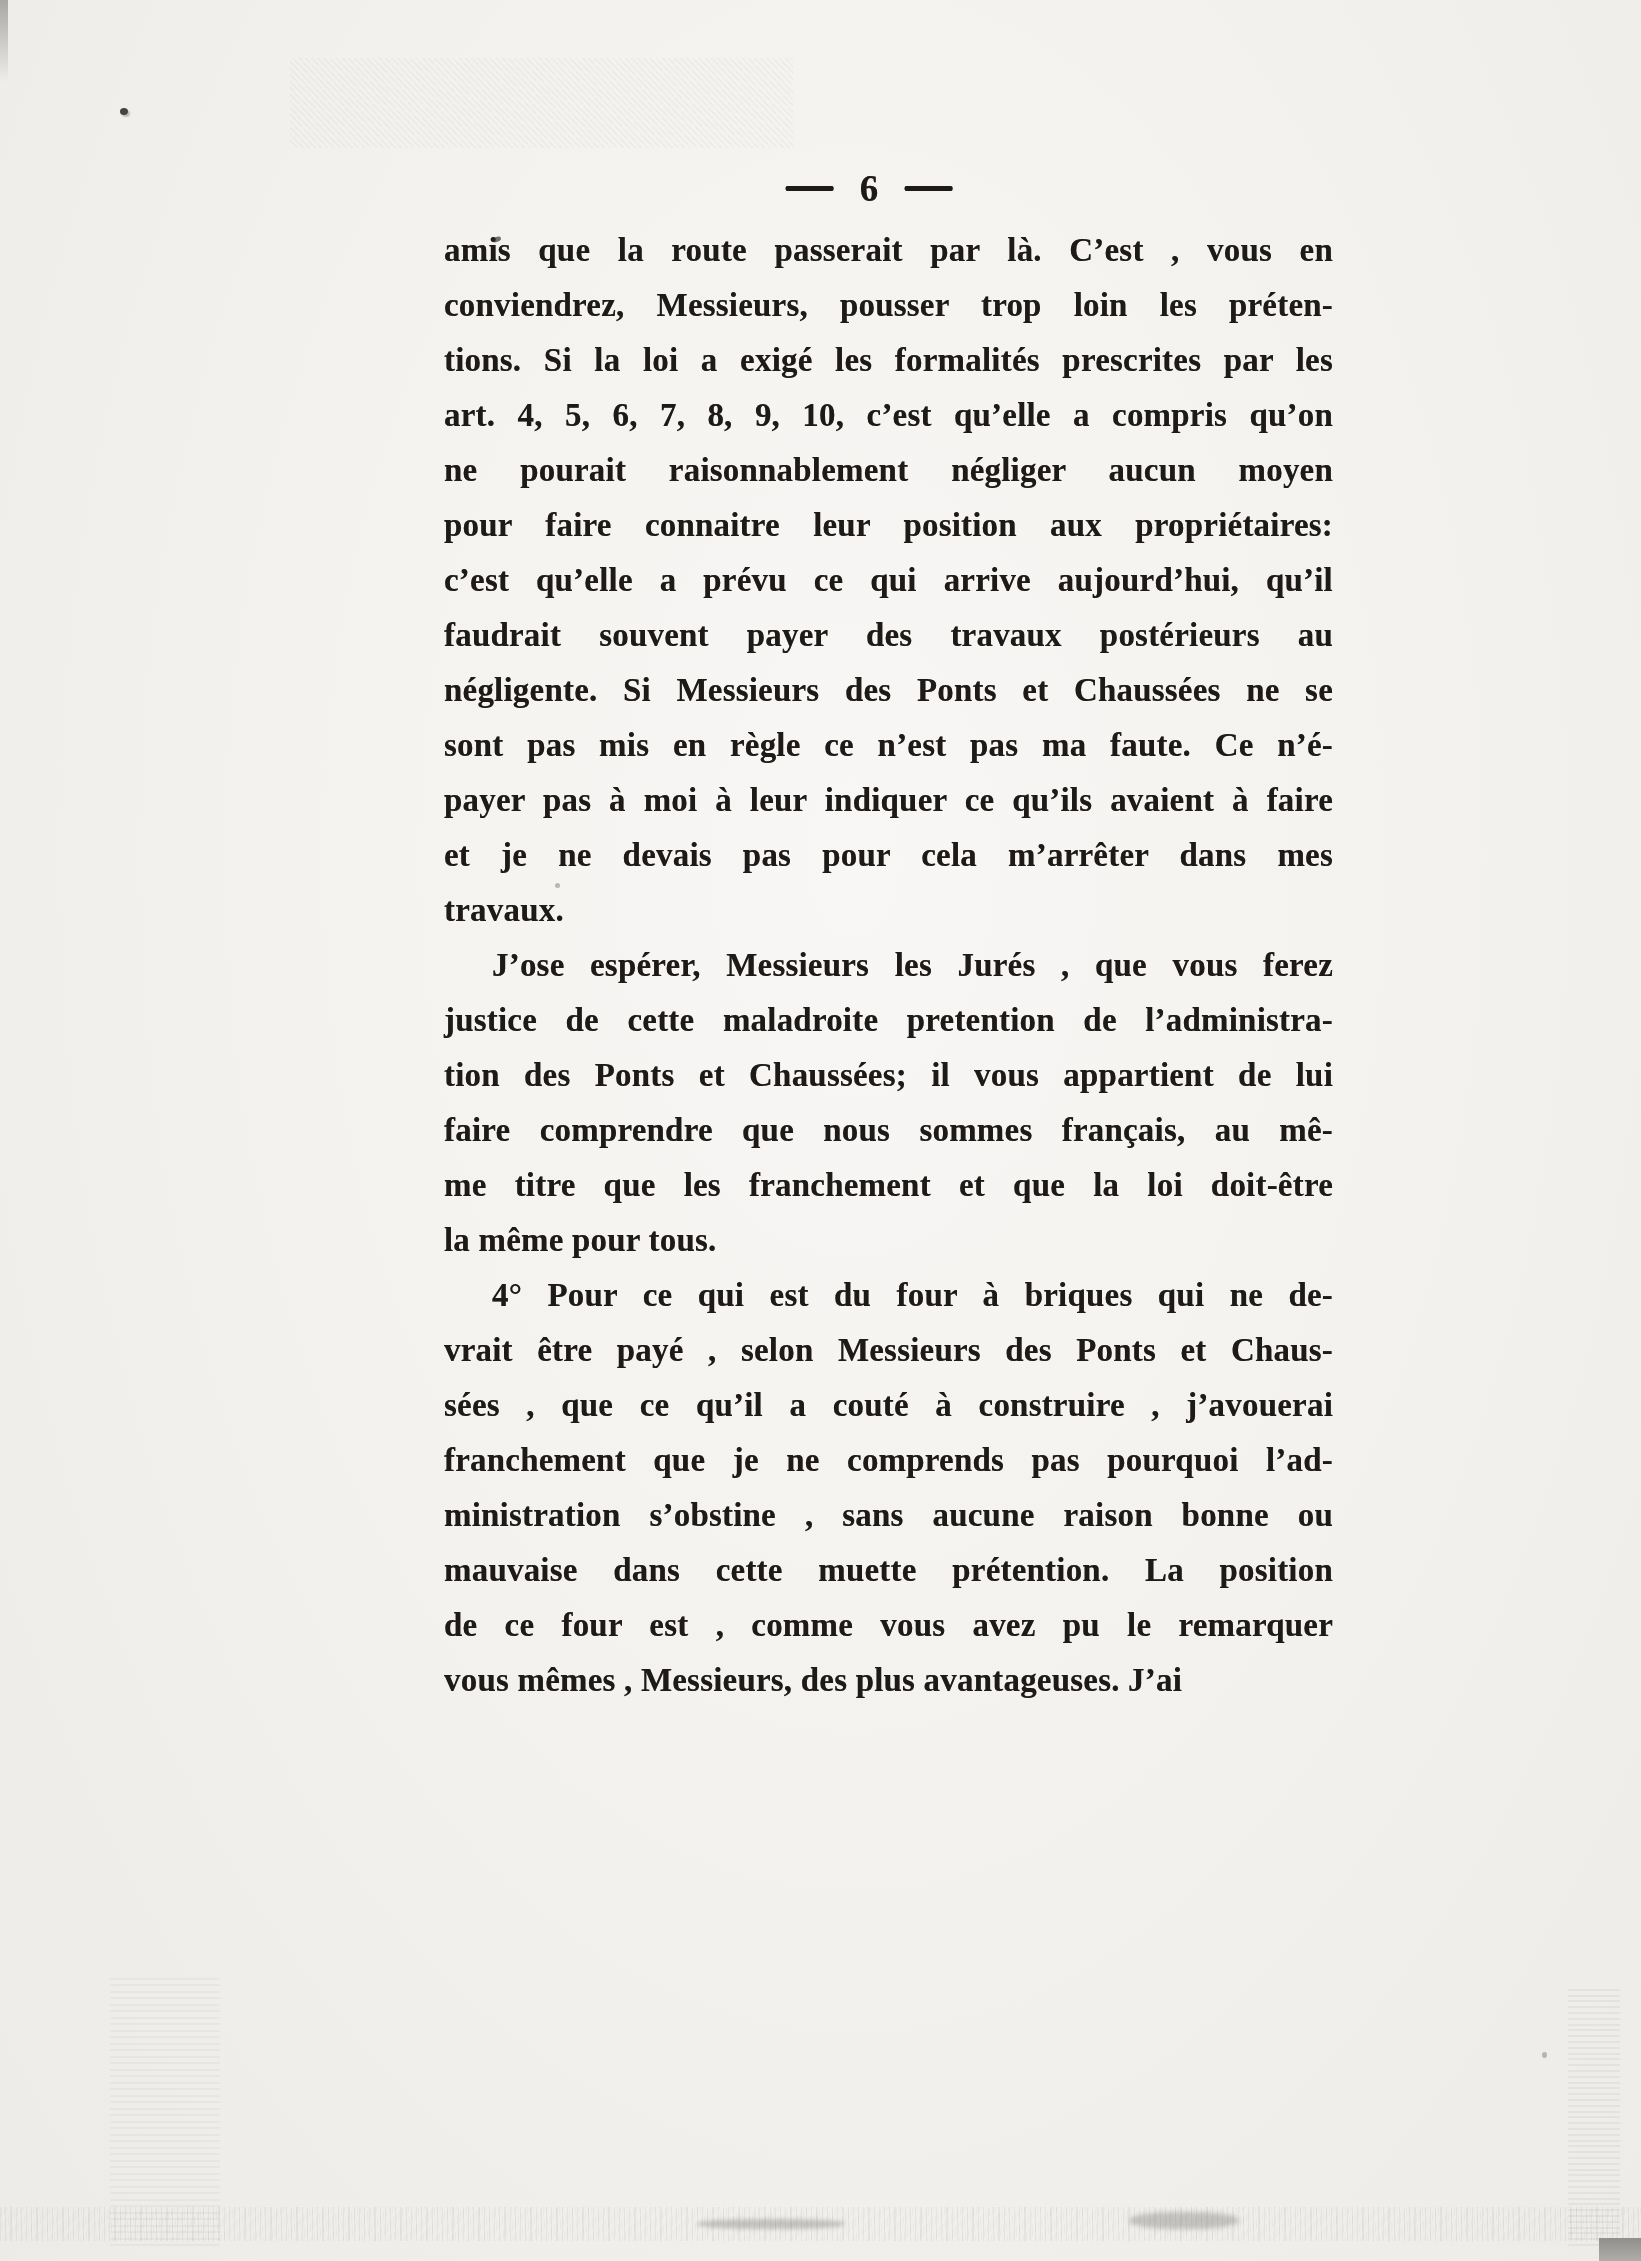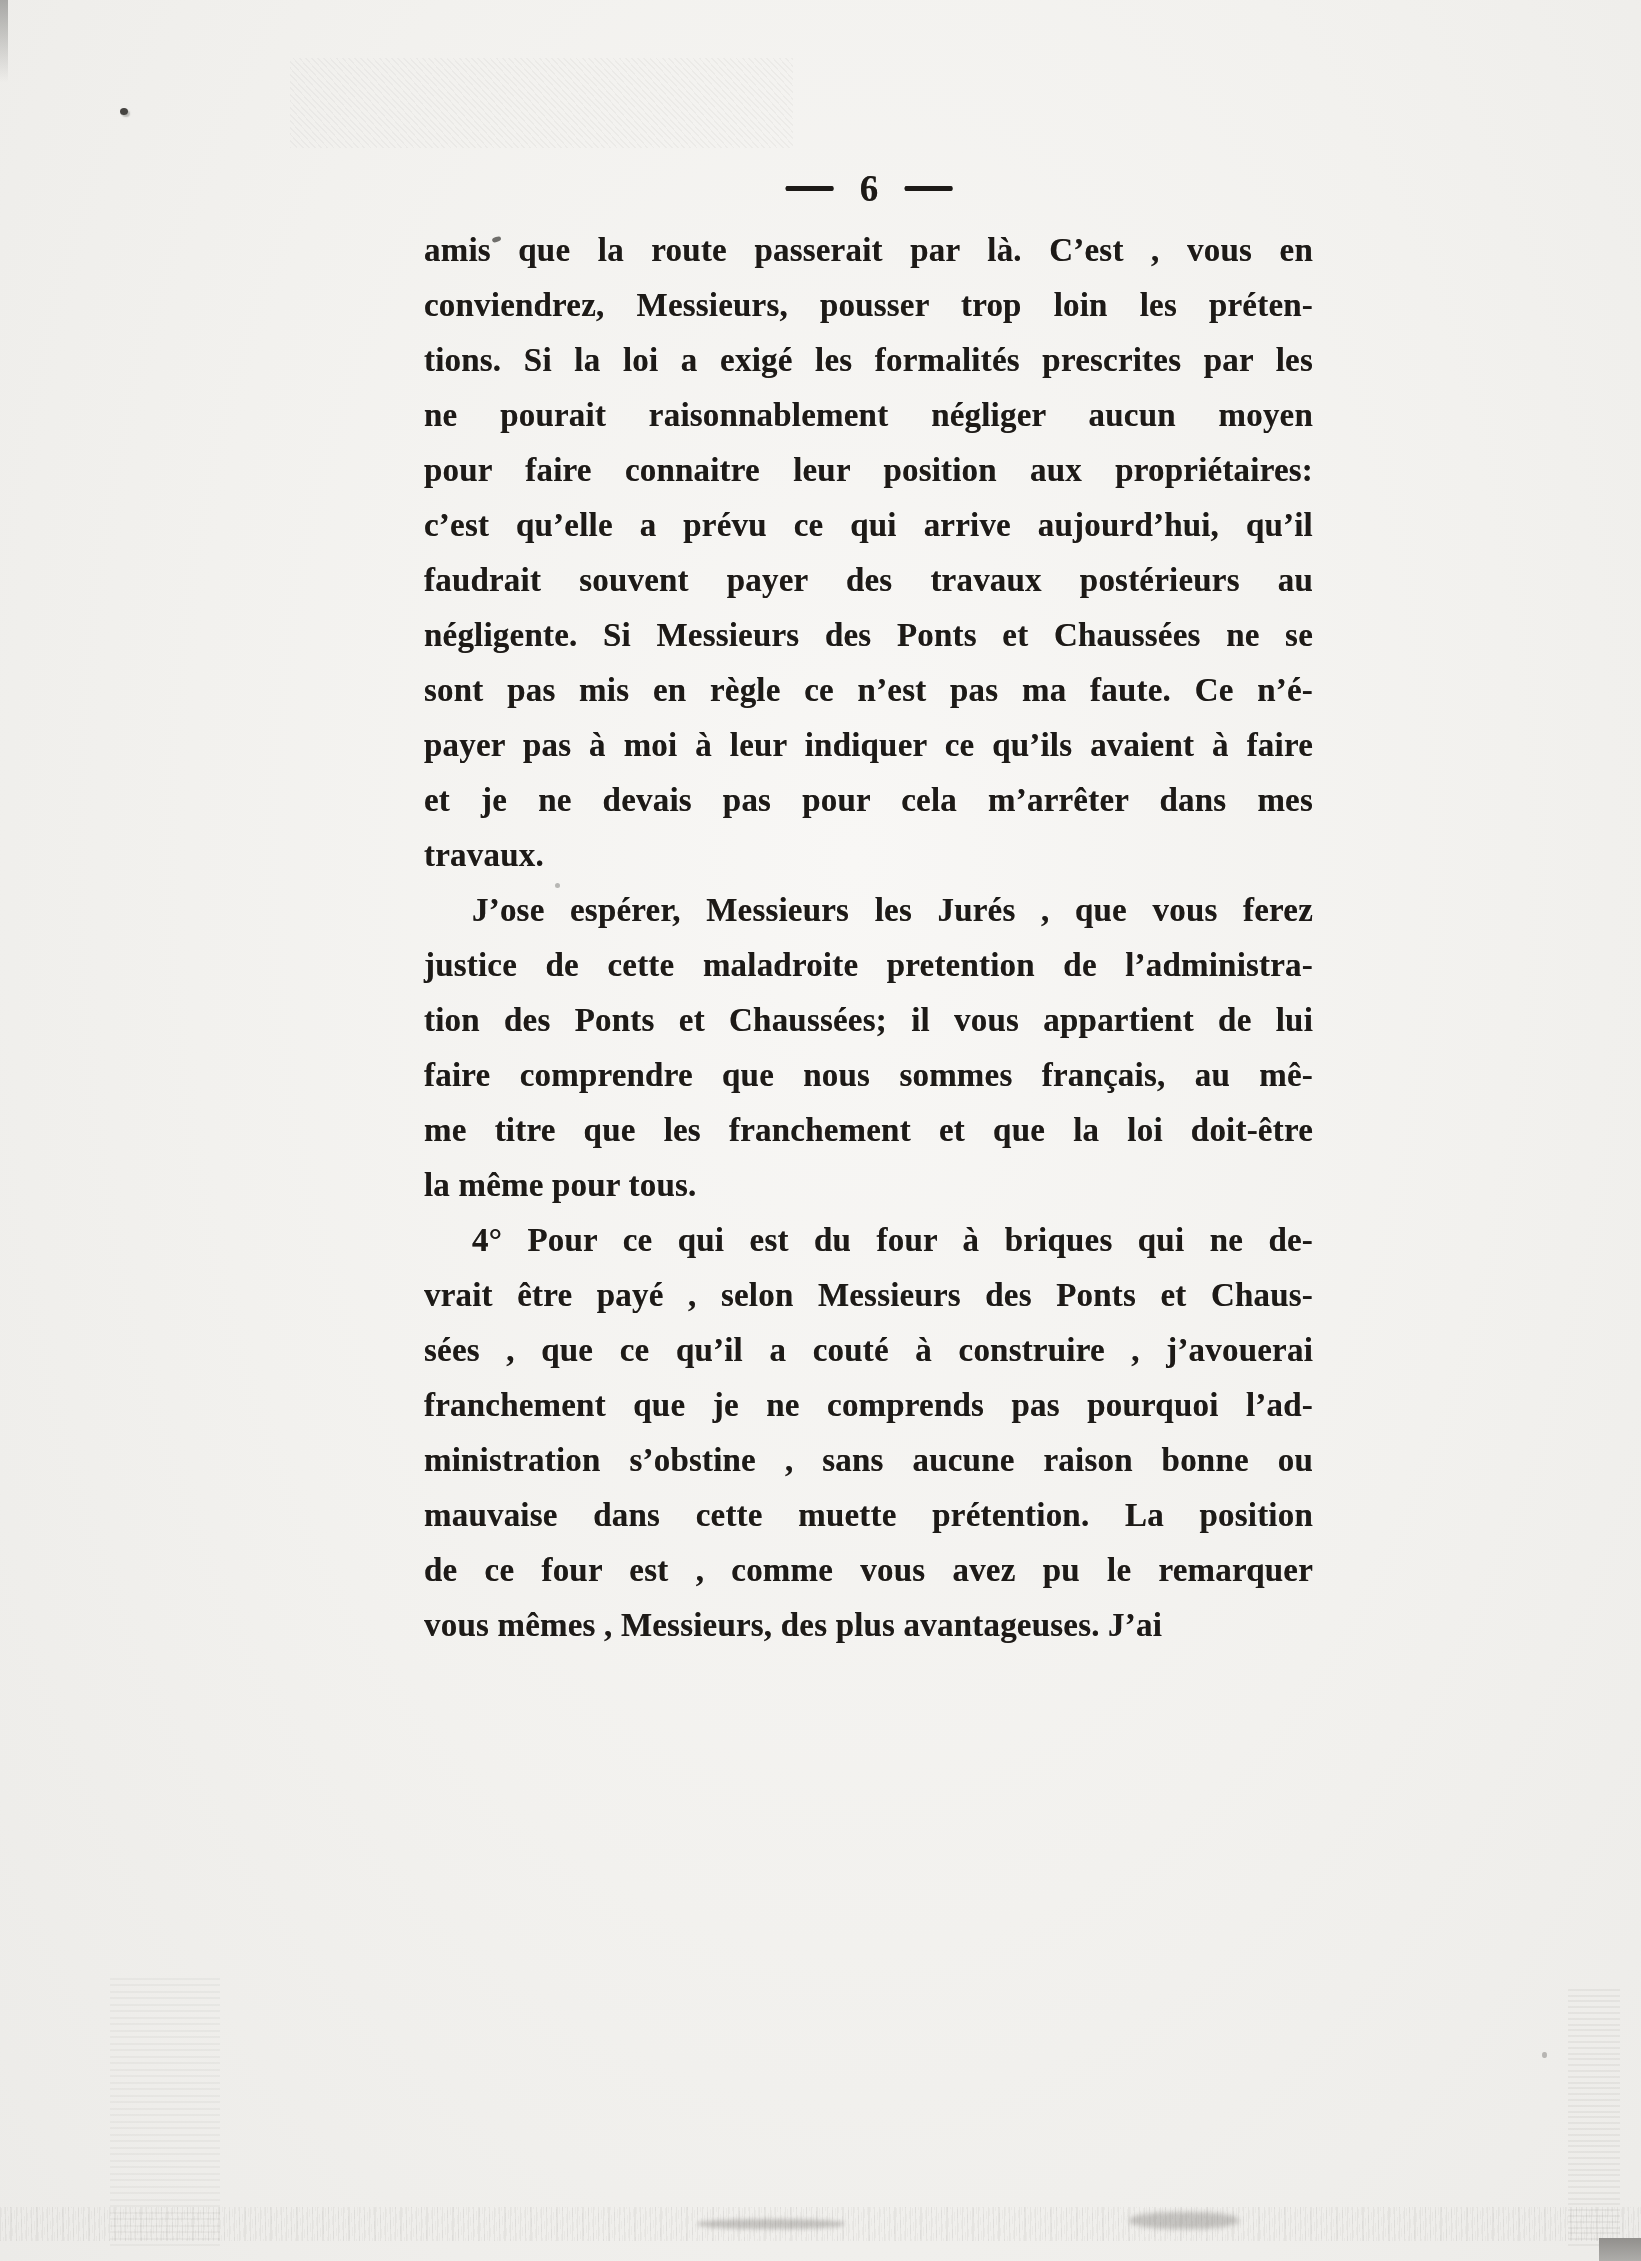--- a/index.html
+++ b/index.html
@@ -43,21 +43,21 @@
     font-size: 37px;
     font-weight: bold;
     line-height: 1;
     text-shadow: 0 0 0.6px rgba(20,18,15,0.55);
   }
 
   
   .text-block {
     position: absolute;
     top: 223px;
-    left: 424px;
+    left: 444px;
     width: 889px;
   }
   .line {
     font-size: 33px;
     font-weight: bold;
     line-height: 55px;
     letter-spacing: 0.2px;
     text-align: justify;
     text-align-last: justify;
     white-space: normal;
@@ -148,20 +148,21 @@
     <span class="dash"></span>
     <span class="num">6</span>
     <span class="dash"></span>
   </div>
 
   <div class="text-block">
       <div>
         <div class="line">amis que la route passerait par là. C’est , vous en</div>
         <div class="line">conviendrez, Messieurs, pousser trop loin les préten-</div>
         <div class="line">tions. Si la loi a exigé les formalités prescrites par les</div>
+        <div class="line">art. 4, 5, 6, 7, 8, 9, 10, c’est qu’elle a compris qu’on</div>
         <div class="line">ne pourait raisonnablement négliger aucun moyen</div>
         <div class="line">pour faire connaitre leur position aux propriétaires:</div>
         <div class="line">c’est qu’elle a prévu ce qui arrive aujourd’hui, qu’il</div>
         <div class="line">faudrait souvent payer des travaux postérieurs au</div>
         <div class="line">négligente. Si Messieurs des Ponts et Chaussées ne se</div>
         <div class="line">sont pas mis en règle ce n’est pas ma faute. Ce n’é-</div>
         <div class="line">payer pas à moi à leur indiquer ce qu’ils avaient à faire</div>
         <div class="line">et je ne devais pas pour cela m’arrêter dans mes</div>
         <div class="line last">travaux.</div>
       </div>

